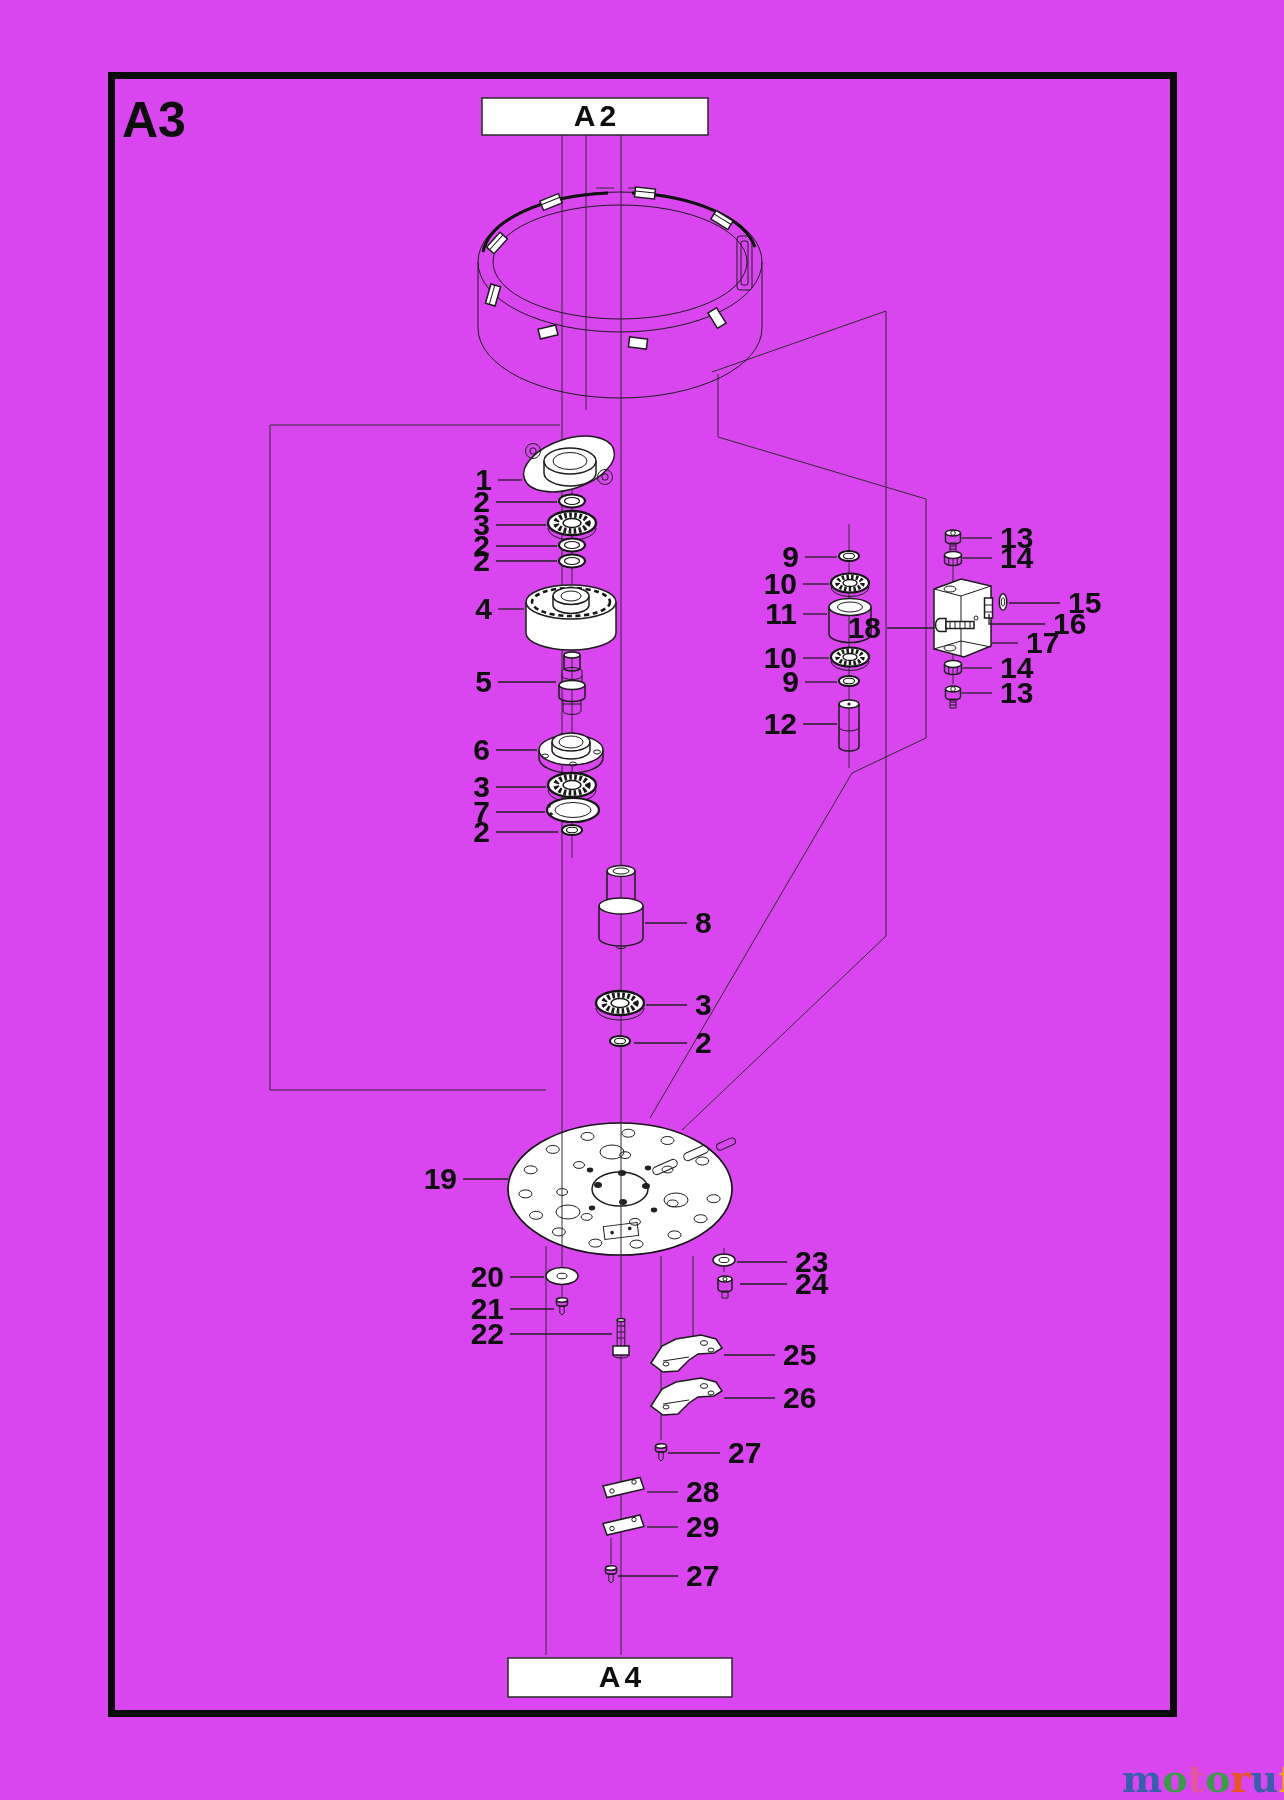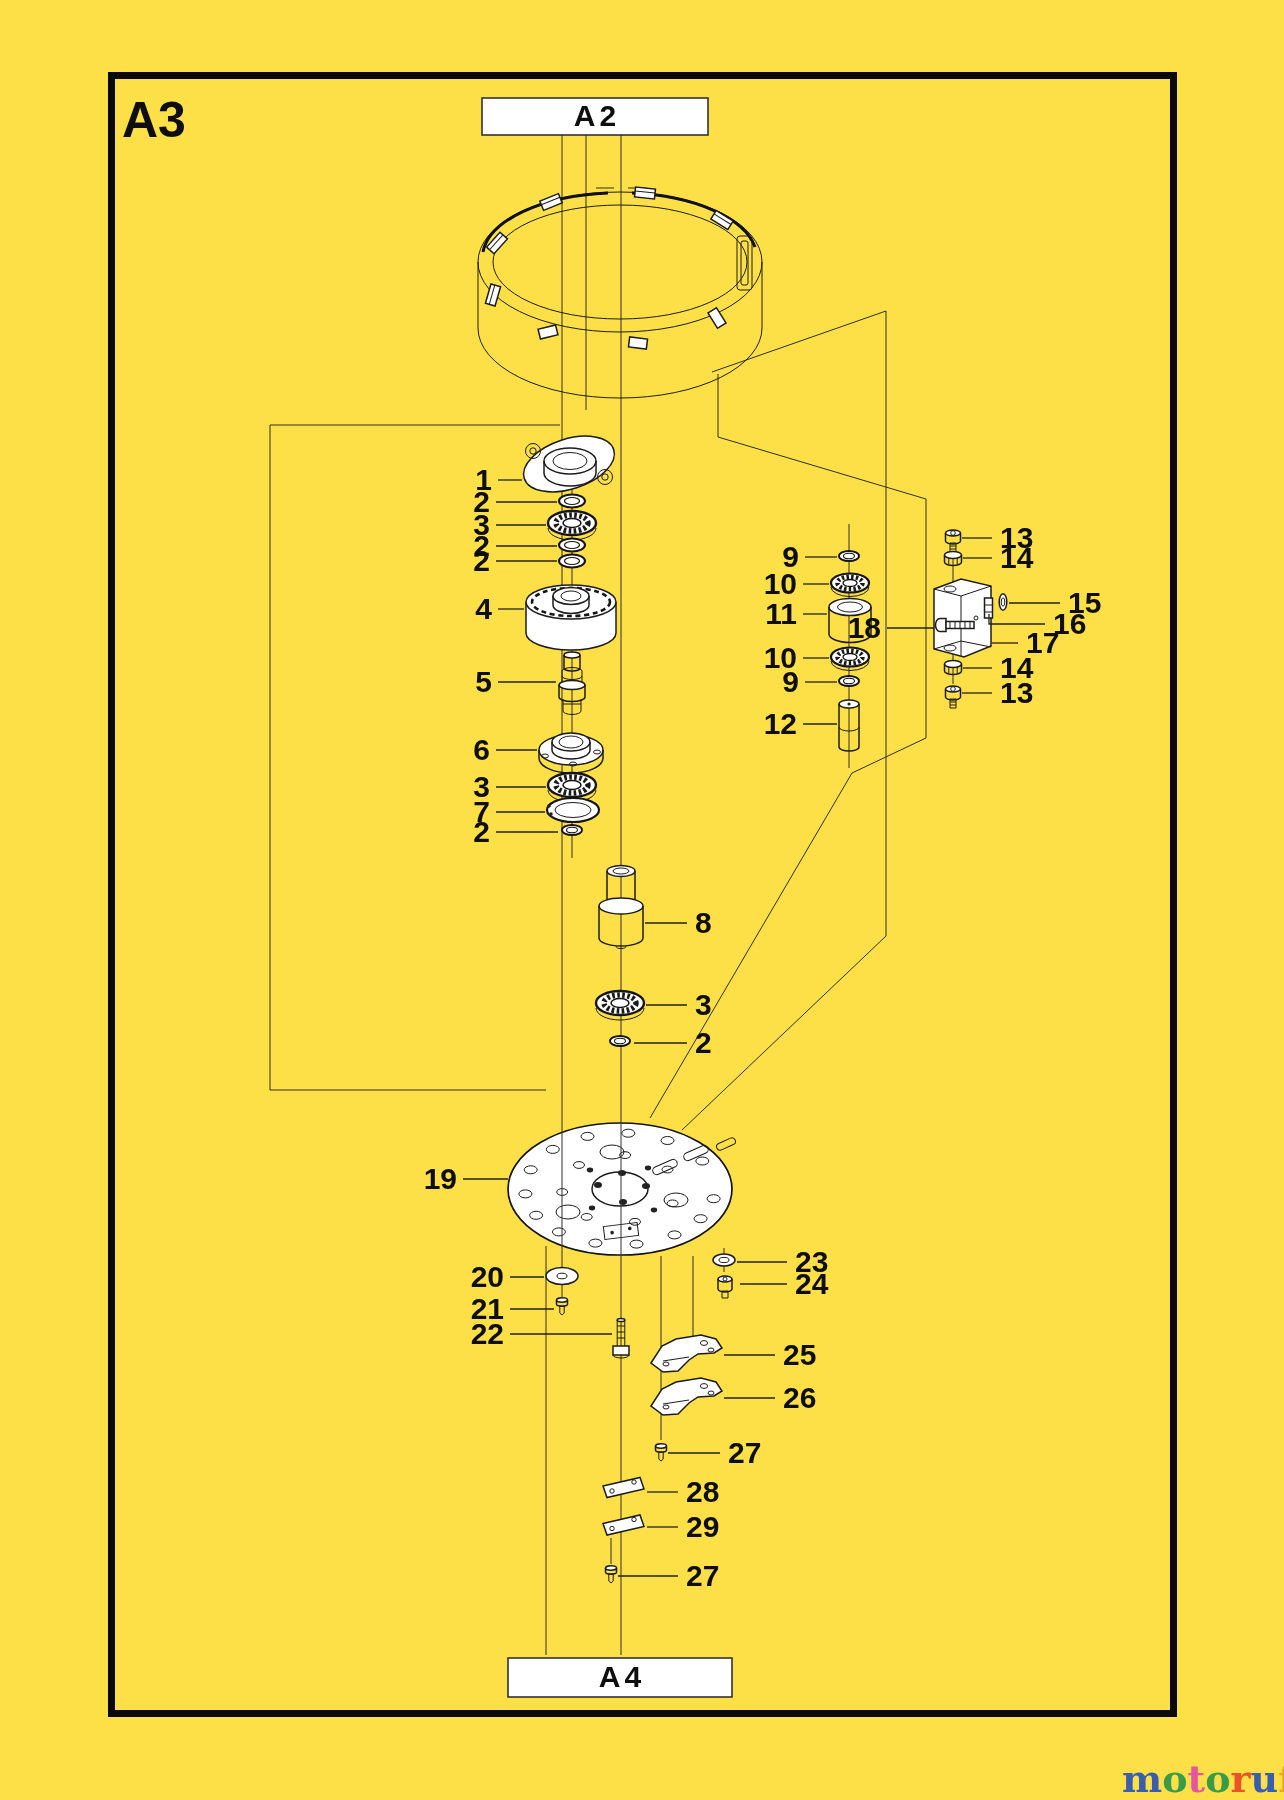--- a/index.html
+++ b/index.html
@@ -1,16 +1,16 @@
 <!DOCTYPE html>
 <html><head>
 <meta charset="utf-8">
 <style>
   html,body{margin:0;padding:0;background:#fff;}
-  .page{position:relative;width:1284px;height:1800px;background:#fde047;overflow:hidden;
+  .page{position:relative;width:1284px;height:1800px;background:#d946ef;overflow:hidden;
         font-family:"Liberation Sans",sans-serif;}
   svg{display:block}
   .ln{stroke:#2e2e2e;stroke-width:1;fill:none}
   .ldr{stroke:#222;stroke-width:1.3;fill:none}
   .pt{stroke:#1c1c1c;stroke-width:1.5;fill:#fff}
   .ptn{stroke:#1c1c1c;stroke-width:1.5;fill:none}
   .pthin{stroke:#1c1c1c;stroke-width:1;fill:none}
   .thk{stroke:#101010;stroke-width:3;fill:none}
   .dark{fill:#222;stroke:none}
   .callout{font:700 30px "Liberation Sans",sans-serif;fill:#0e0e0e}

